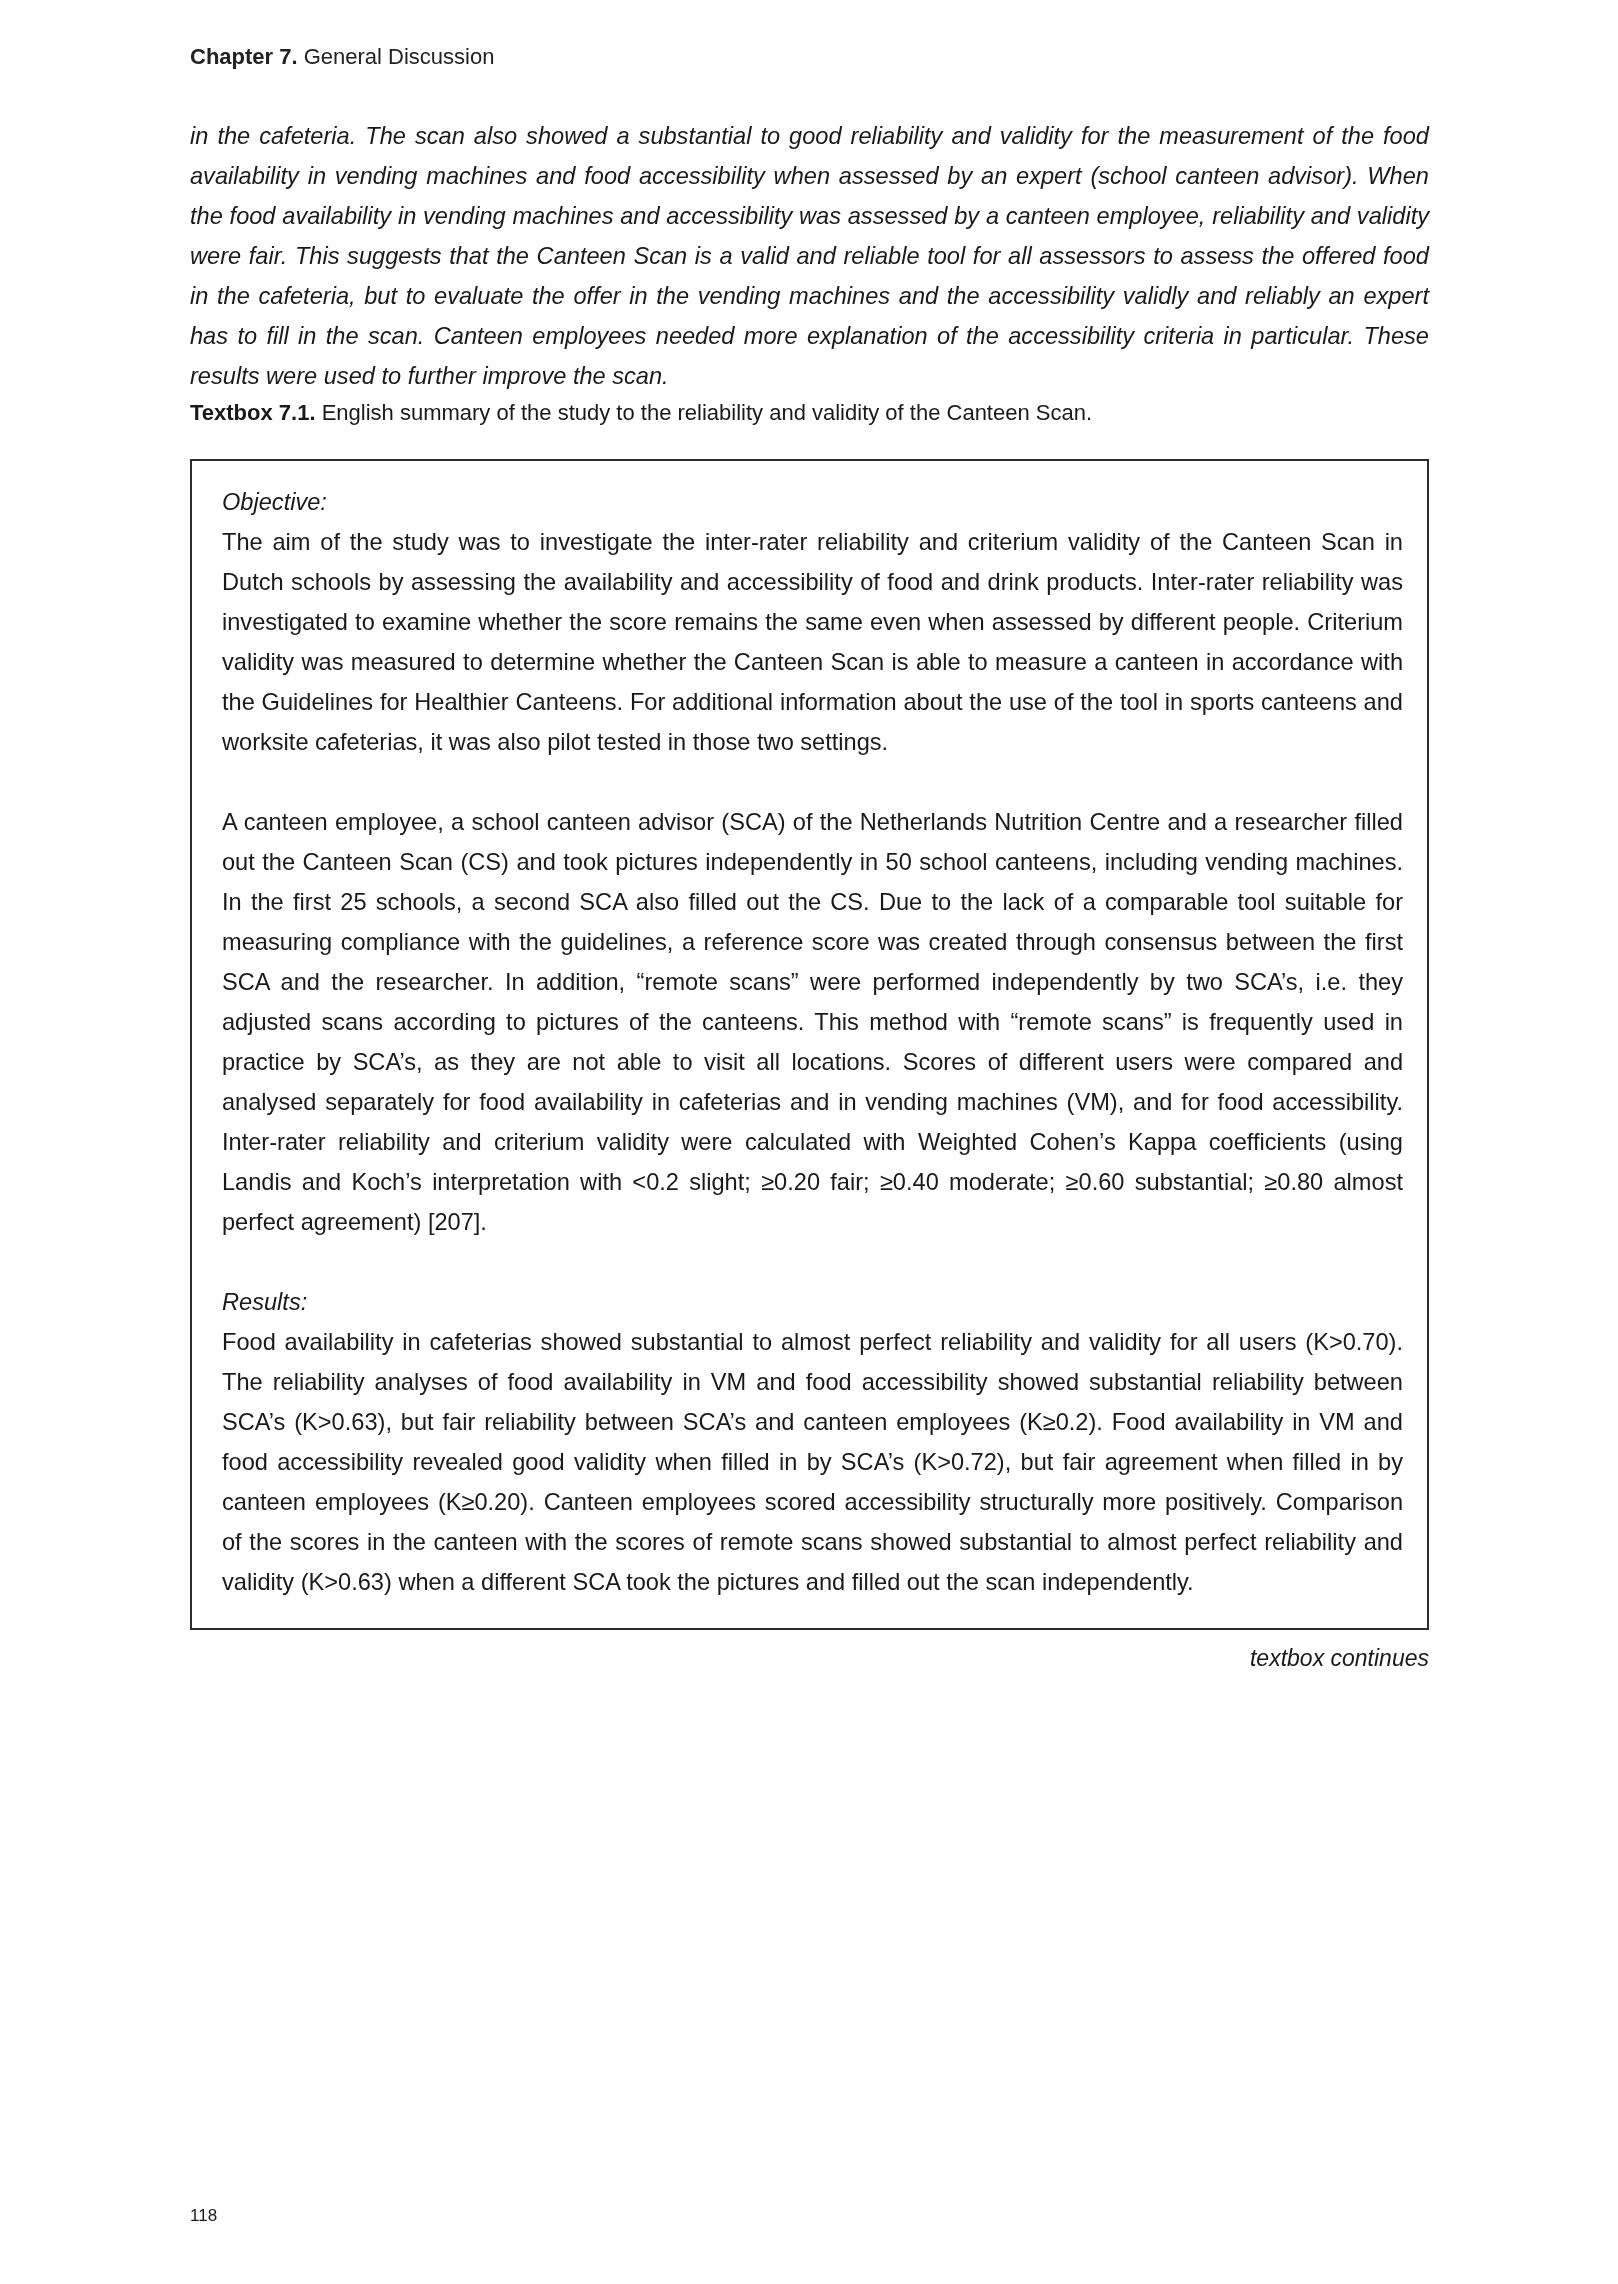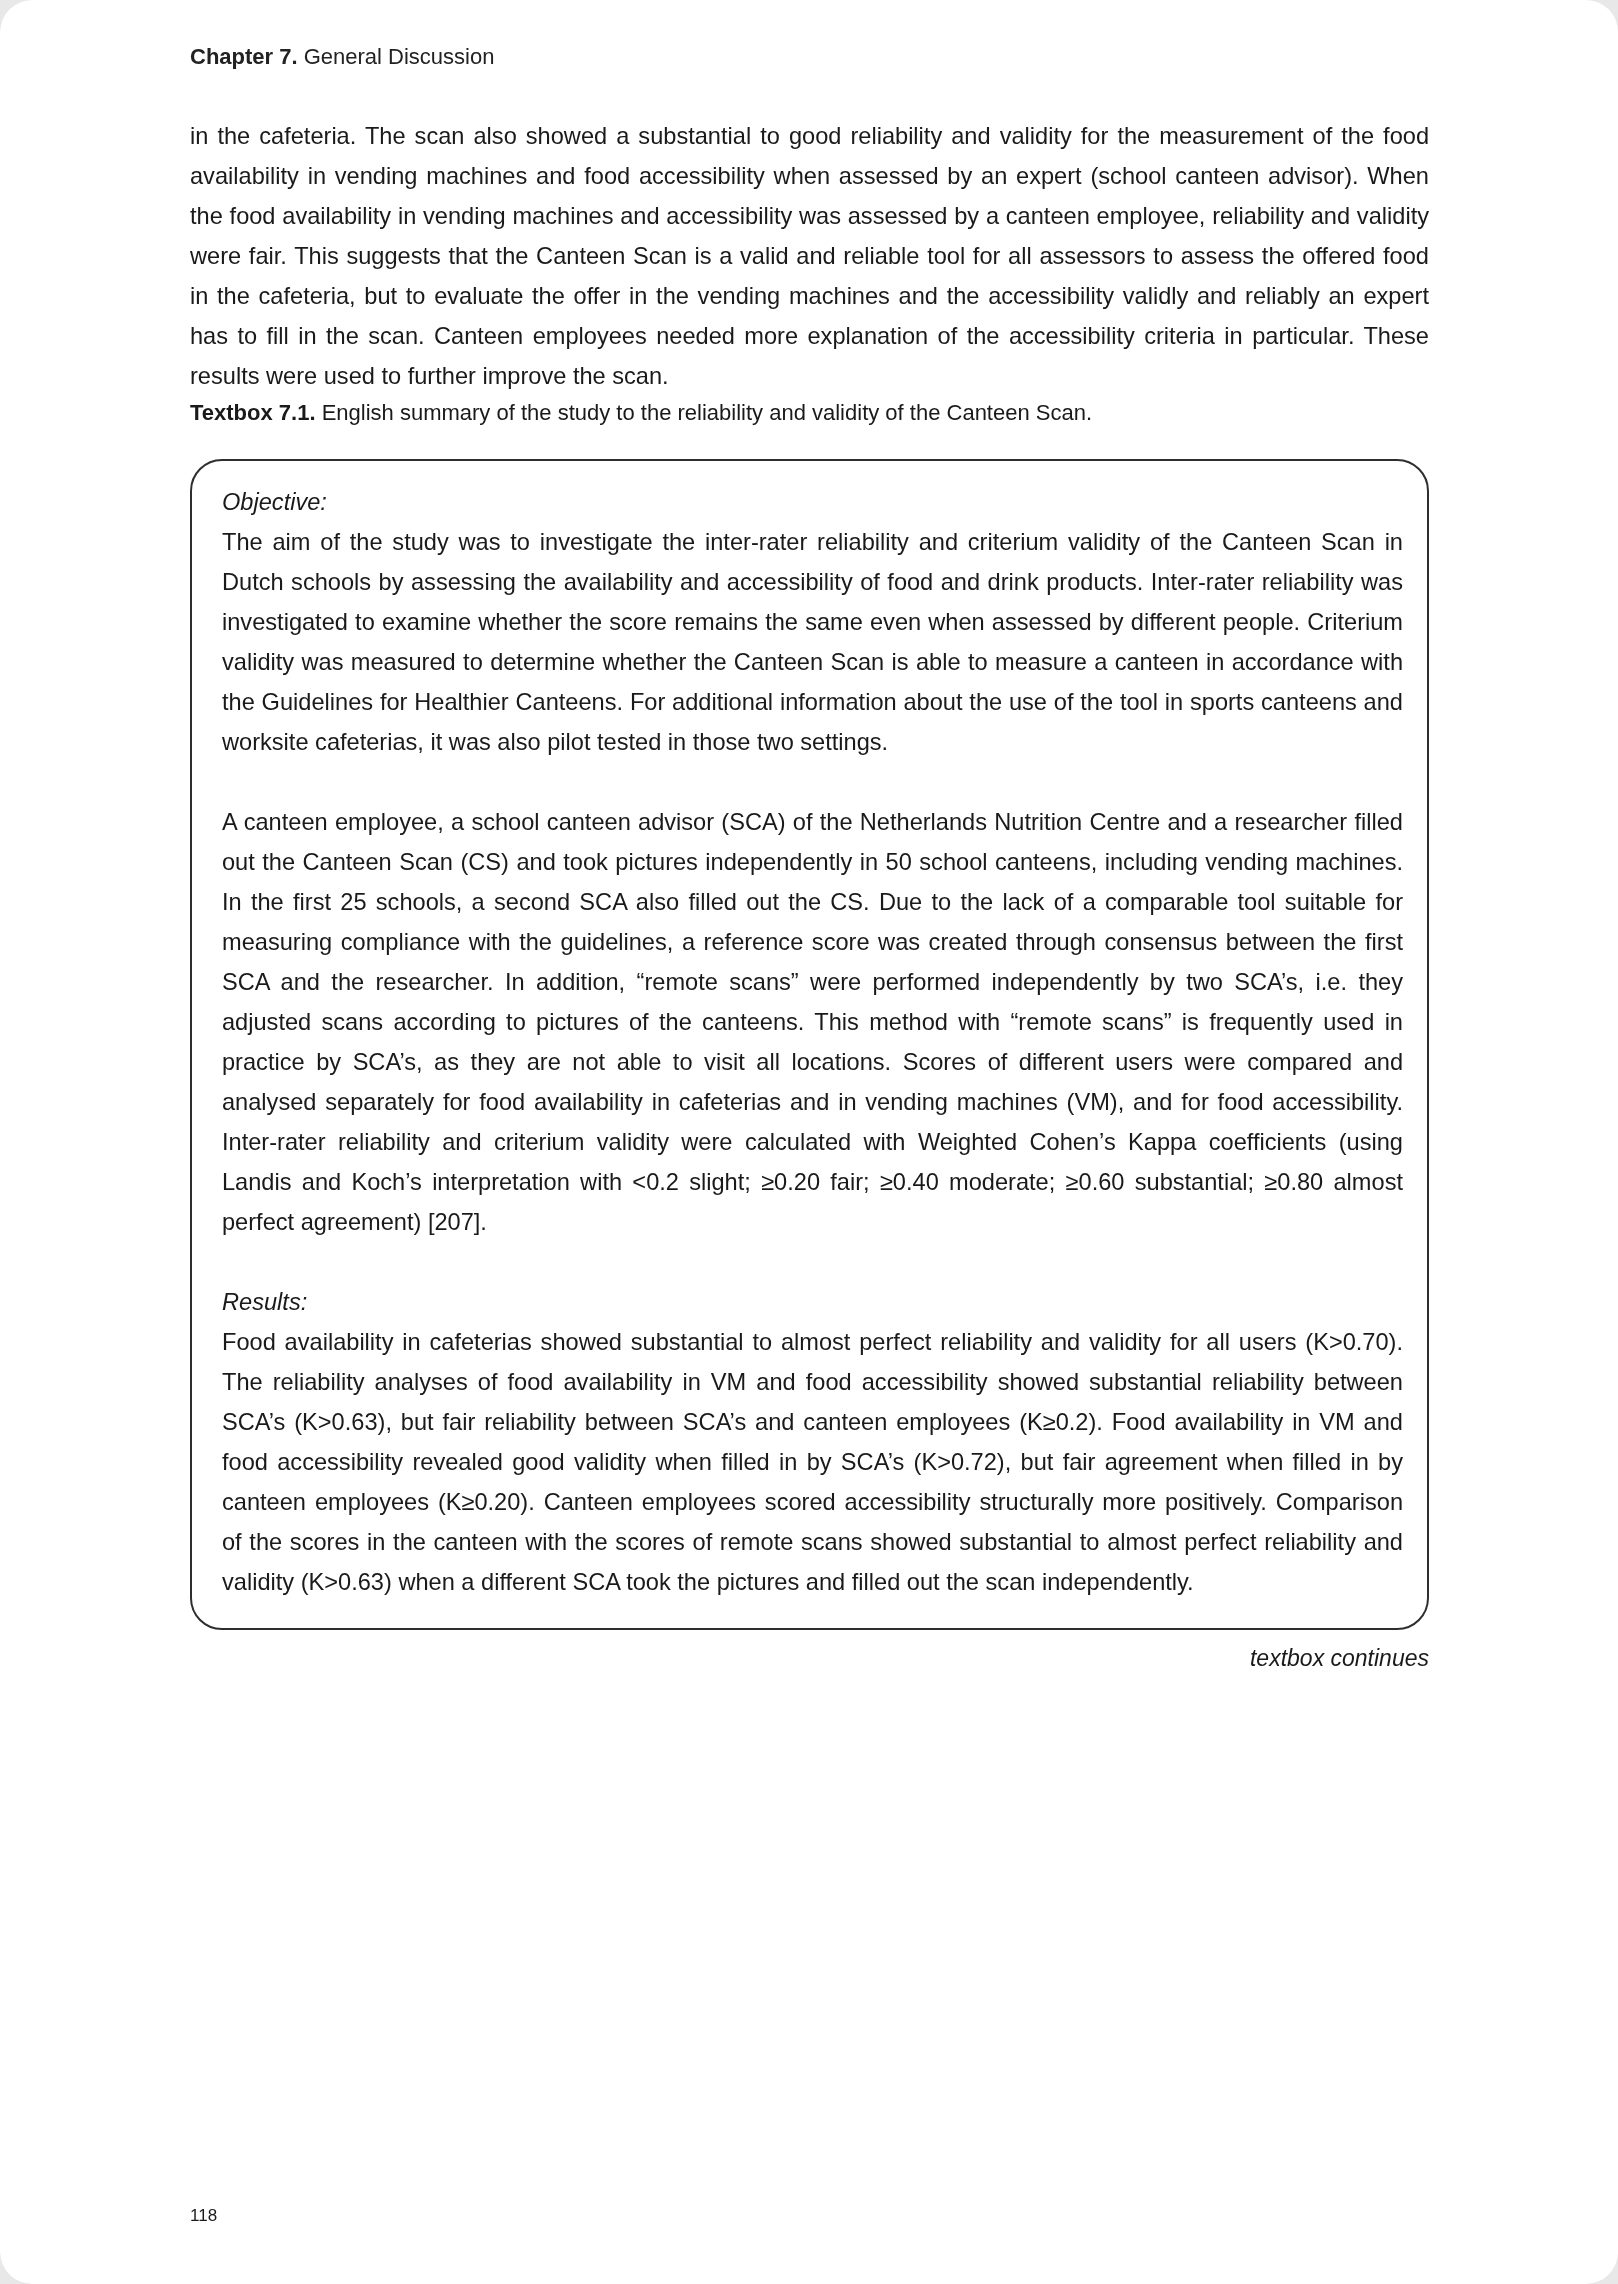--- a/index.html
+++ b/index.html
@@ -1,15 +1,15 @@
 <!DOCTYPE html>
 <html style="font-size:12px"><head>
 <meta charset="utf-8">
 <style>
-  * { margin: 0; padding: 0; box-sizing: border-box; border-radius: 32px; }
+  * { margin: 0; padding: 0; box-sizing: border-box; }
   html, body { background: #e8e8e8; }
   .page {
     position: relative;
     width: 1619px;
     height: 2284px;
     background: #ffffff;
     font-family: "Liberation Sans", sans-serif;
     color: #1a1a1a;
     font-size: 23.6px;
     line-height: 40px;
@@ -21,20 +21,21 @@
   }
   .running-header {
     font-size: 22px;
     line-height: 27px;
     color: #222222;
   }
   .bold { font-weight: bold; }
   .intro {
     margin-top: 46px;
     text-align: justify;
+    font-style: italic;
   }
   .caption {
     font-size: 22px;
     line-height: 33px;
   }
   .textbox {
     margin-top: 30px;
     border: 2.3px solid #2e2e2e;
     padding: 21px 24px 26px 30px;
   }

